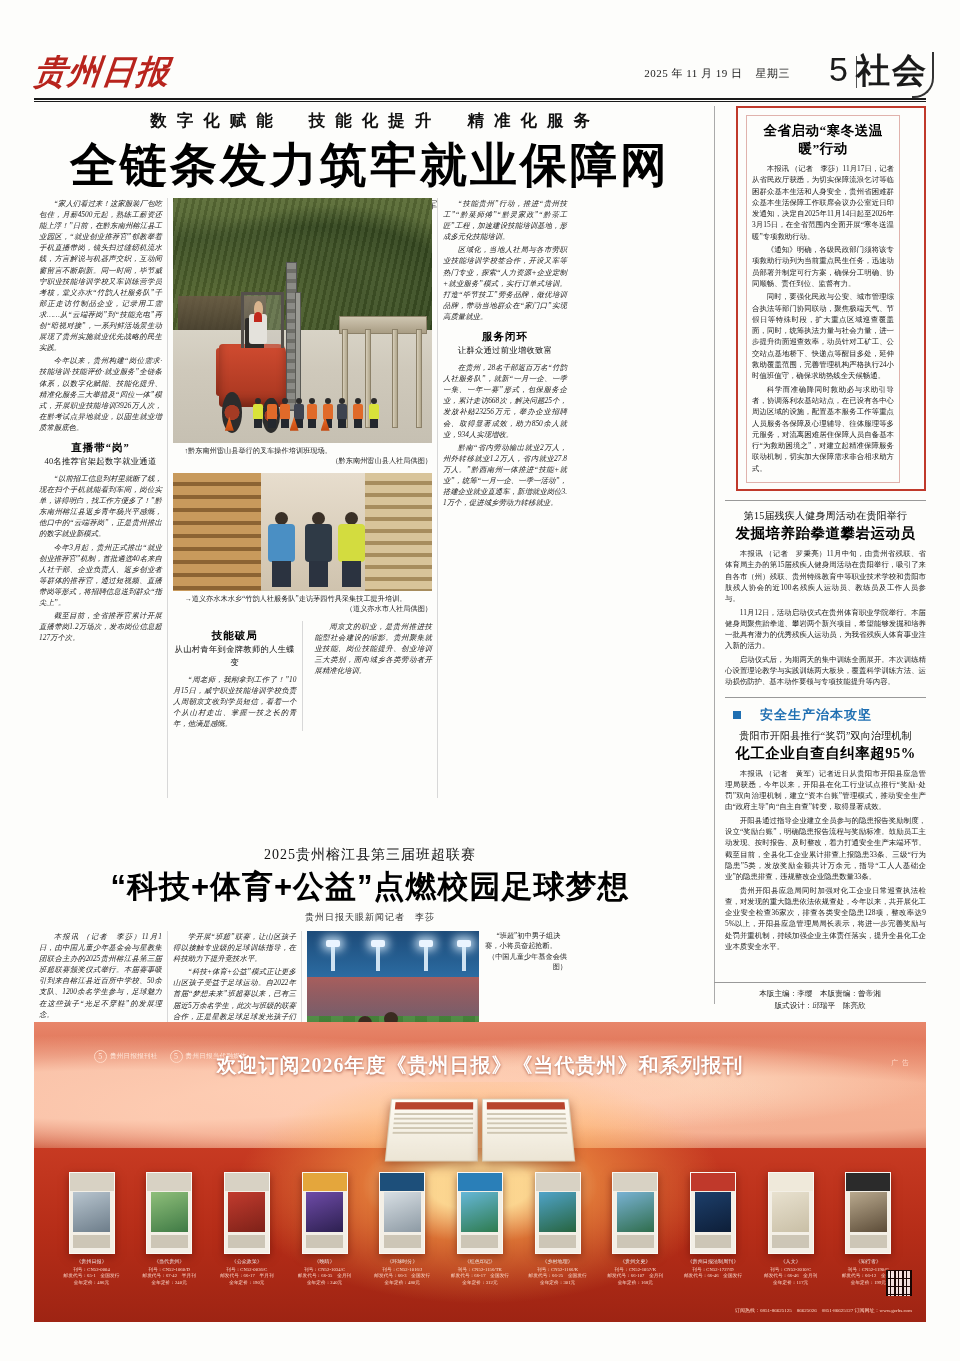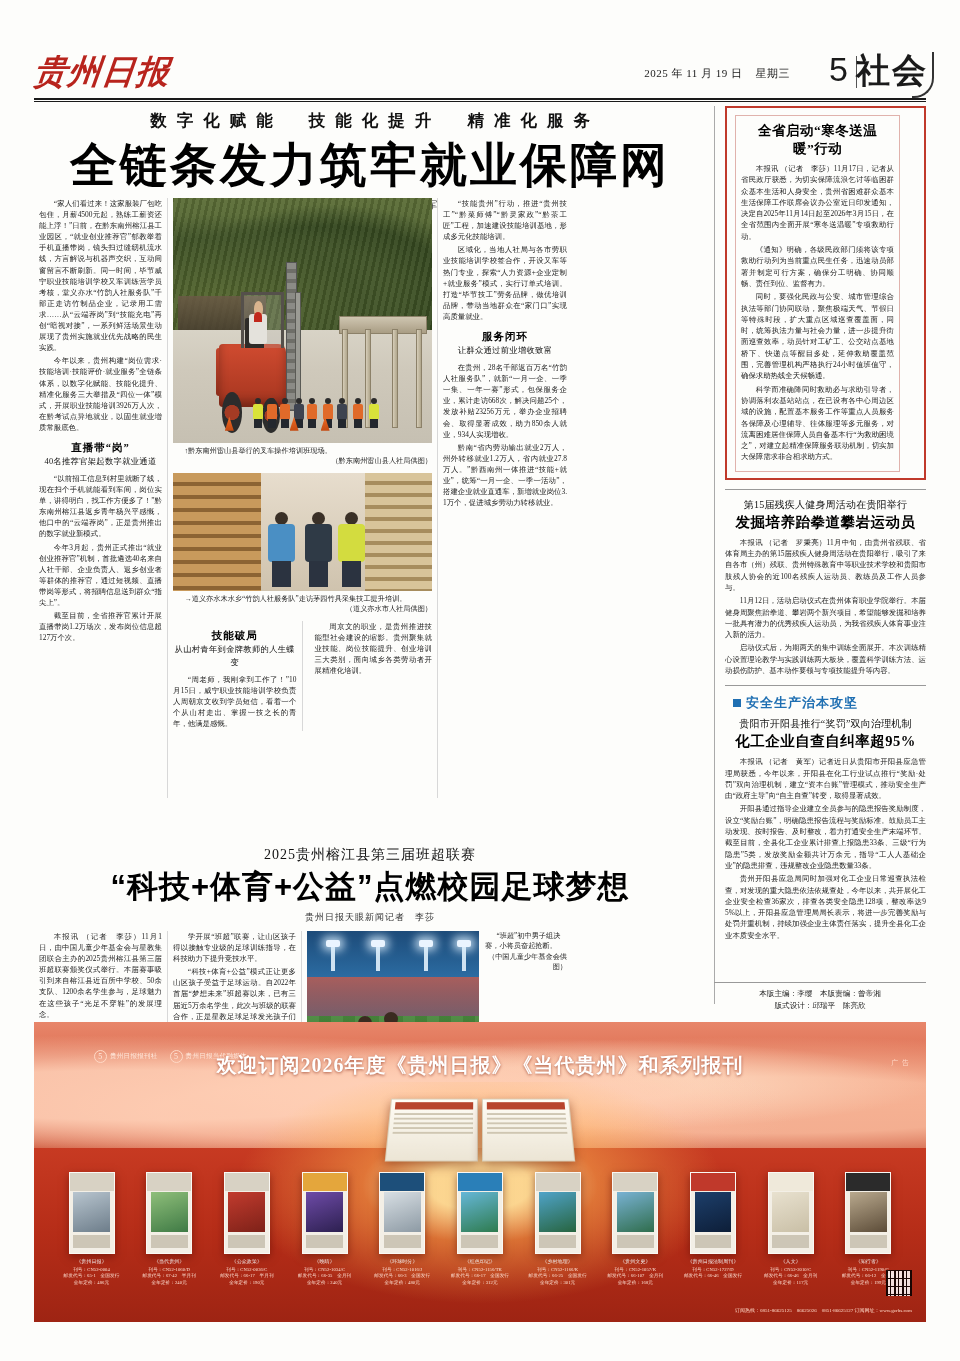--- a/index.html
+++ b/index.html
@@ -135,20 +135,21 @@
   .col.wide { width: 270px; border-right:1px solid #d8d8d8; }
 
   .ptext {
     font-size: 7.4px;
     line-height: 11.1px;
     color: #1b1b1b;
     text-align: justify;
     text-indent: 2em;
     margin: 0 0 2px 0;
     word-break: break-all;
+    font-style: italic;
   }
 
   .subhead {
     text-align: center;
     margin: 8px 0 5px 0;
   }
   .subhead .sh1 {
     display:block; font-size: 10.5px; font-weight: bold; color:#000;
     letter-spacing: 1px; line-height: 14px;
   }
@@ -309,20 +310,21 @@
   .fb-pl .lg{ position:absolute; top:44px; width:9px; height:34px; background:#25303f; border-radius:3px;}
   .fb-ball{ position:absolute; border-radius:50%;
     background:radial-gradient(circle at 36% 32%,#fff 0 52%,#dcdcdc 54% 100%);
     border:1px solid #b9b9b9;}
 
   
   .rr-box {
     border: 2px solid #c0392b;
     padding: 7px 24px 6px 8px;
     margin-bottom: 9px;
+    margin-left: 11px;
   }
   .rr-box-inner { border: 1px solid #e0b2ac; padding: 6px 5px; }
   .rr-h-lg {
     text-align:center; font-family:"Liberation Serif",serif;
     font-size:13.5px; font-weight:bold; color:#000;
     letter-spacing:.5px; line-height:18px; margin-bottom:5px;
   }
   .rr-h-sm {
     text-align:center; font-size:10px; color:#111;
     line-height:14px; margin-bottom:1px; letter-spacing:.2px;
@@ -332,21 +334,21 @@
     font-size:14.5px; font-weight:bold; color:#000;
     letter-spacing:.5px; line-height:19px; margin-bottom:5px;
   }
   .rr-sep { border-top:1px solid #999; margin: 9px 0 8px 0; }
   .rr-text {
     font-size: 7.4px; line-height: 11.3px; color:#1b1b1b;
     text-align: justify; text-indent:2em; margin:0 0 2px 0;
     word-break: break-all;
   }
   .blue-head {
-    display:flex; align-items:center; gap:5px;
+    display:flex; align-items:center; gap:19px;
     margin: 4px 0 5px 0;
     padding-left: 8px;
   }
   .blue-sq { width:8px;height:8px;background:#1f6fb2; display:block; }
   .blue-txt {
     font-size: 13px; color:#1f6fb2; font-weight:bold;
     letter-spacing:1px; font-family:"Liberation Serif",serif;
   }
 
   

